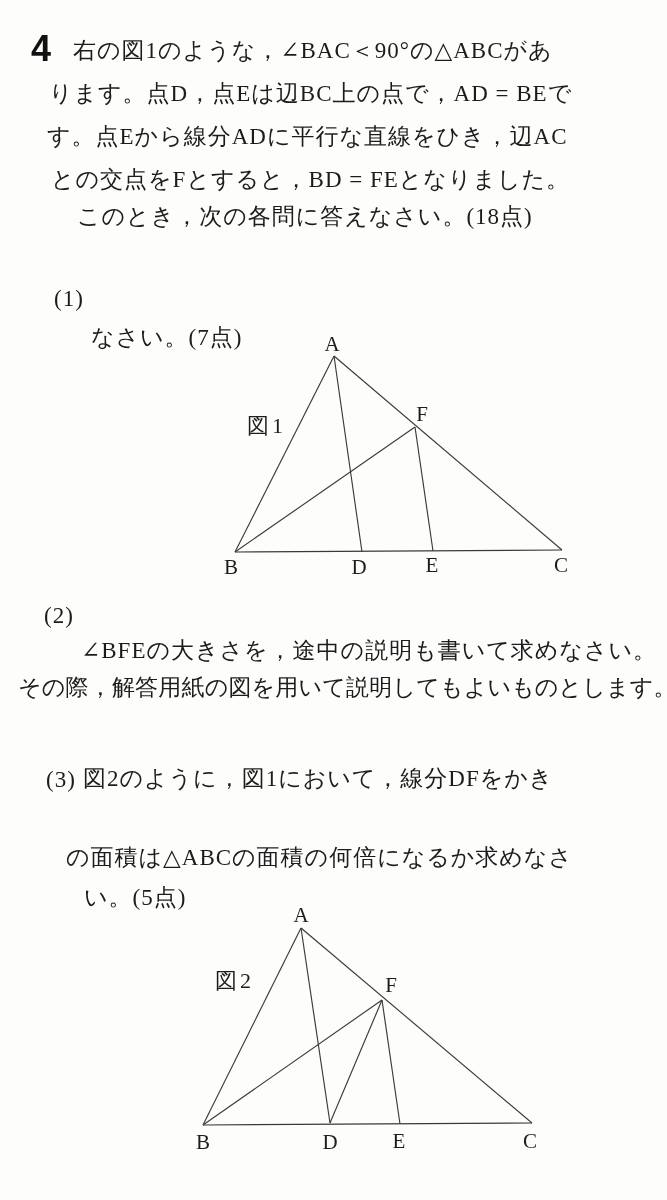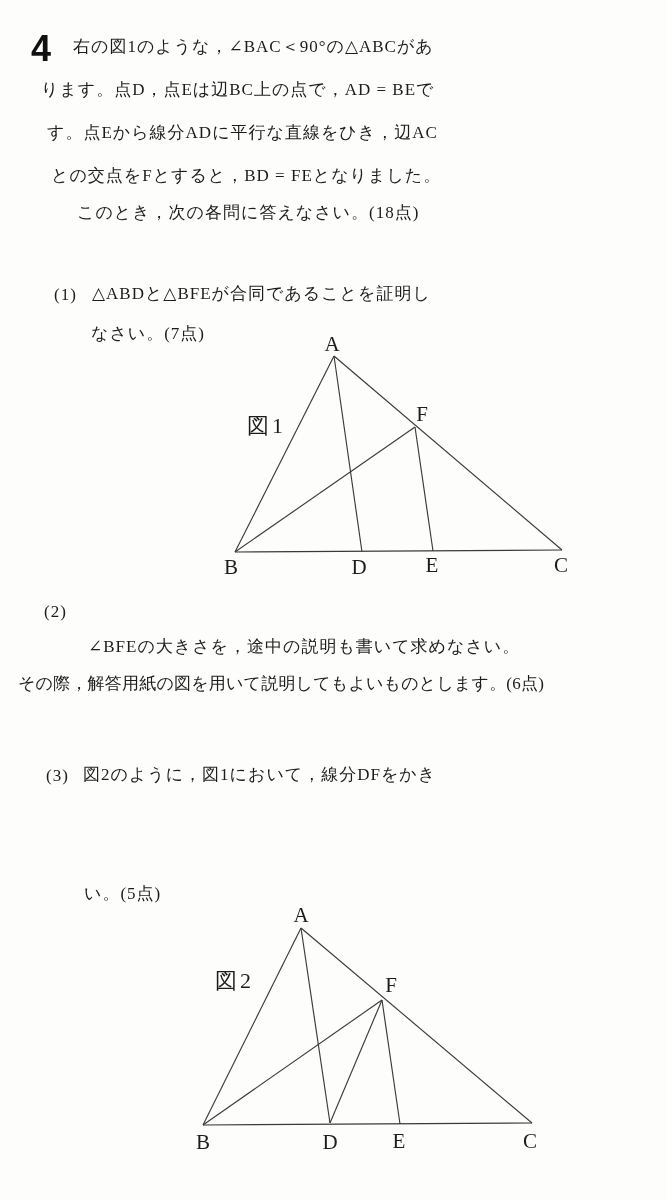--- a/index.html
+++ b/index.html
@@ -7,21 +7,21 @@
     position:relative;
     width:667px; height:1200px;
     background:#fdfdfc;
     overflow:hidden;
     font-family:"Liberation Serif","DejaVu Serif",serif;
     color:#1c1c1c;
   }
   .tl {
     position:absolute;
     white-space:nowrap;
-    font-size:17px;
+    font-size:23px;
     line-height:1.2;
     letter-spacing:1px;
     color:#1c1c1c;
   }
   .pnum {
     position:absolute;
     font-family:"Liberation Sans","DejaVu Sans",sans-serif;
     font-weight:bold;
     font-size:36px;
     line-height:1;
@@ -37,27 +37,26 @@
   svg.fig text.cap { font-size:22px; letter-spacing:3px; }
 </style>
 </head>
 <body>
 
 <div class="page">
 
   <div class="pnum" style="left:31px; top:31px">4</div>
 
   <div class="tl" style="left:73px; top:37px">右の図1のような，∠BAC＜90°の△ABCがあ</div>
-  <div class="tl" style="left:41px; top:80px">ります。点D，点Eは辺BC上の点で，AD = BEで</div>
+  <div class="tl" style="left:49px; top:80px">ります。点D，点Eは辺BC上の点で，AD = BEで</div>
   <div class="tl" style="left:47px; top:123px">す。点Eから線分ADに平行な直線をひき，辺AC</div>
   <div class="tl" style="left:51px; top:166px">との交点をFとすると，BD = FEとなりました。</div>
   <div class="tl" style="left:77px; top:203px">このとき，次の各問に答えなさい。(18点)</div>
 
   <div class="tl" style="left:54px; top:285px">(1)</div>
-  <div class="tl" style="left:92px; top:284px">△ABDと△BFEが合同であることを証明し</div>
   <div class="tl" style="left:91px; top:324px">なさい。(7点)</div>
 
   <svg class="fig" style="left:195px; top:333px" width="410" height="252" viewBox="0 0 410 252">
     <g fill="none">
       <line x1="40" y1="219" x2="139" y2="23"></line>
       <line x1="139" y1="23" x2="367" y2="217"></line>
       <line x1="40" y1="219" x2="367" y2="217"></line>
       <line x1="139" y1="23" x2="167" y2="219"></line>
       <line x1="40" y1="219" x2="220" y2="94"></line>
       <line x1="238" y1="218" x2="220" y2="94"></line>
@@ -65,25 +64,26 @@
     <text class="cap" x="52" y="100">図1</text>
     <text x="137" y="18" text-anchor="middle">A</text>
     <text x="36" y="241" text-anchor="middle">B</text>
     <text x="366" y="239" text-anchor="middle">C</text>
     <text x="164" y="241" text-anchor="middle">D</text>
     <text x="237" y="239" text-anchor="middle">E</text>
     <text x="227" y="88" text-anchor="middle">F</text>
   </svg>
 
   <div class="tl" style="left:44px; top:602px">(2)</div>
-  <div class="tl" style="left:88px; top:637px">∠BFEの大きさを，途中の説明も書いて求めなさい。</div>
+  <div class="tl" style="left:81px; top:637px">∠BFEの大きさを，途中の説明も書いて求めなさい。</div>
   <div class="tl" style="left:18px; top:674px; letter-spacing:0.2px">その際，解答用紙の図を用いて説明してもよいものとします。(6点)</div>
 
   <div class="tl" style="left:46px; top:766px">(3)</div>
   <div class="tl" style="left:83px; top:765px">図2のように，図1において，線分DFをかき</div>
+  <div class="tl" style="left:66px; top:844px">の面積は△ABCの面積の何倍になるか求めなさ</div>
   <div class="tl" style="left:84px; top:884px">い。(5点)</div>
 
   <svg class="fig" style="left:125px; top:908px" width="460" height="262" viewBox="0 0 460 262">
     <g fill="none">
       <line x1="78" y1="217" x2="176" y2="20"></line>
       <line x1="176" y1="20" x2="407" y2="215"></line>
       <line x1="78" y1="217" x2="407" y2="215"></line>
       <line x1="176" y1="20" x2="205" y2="215"></line>
       <line x1="78" y1="217" x2="257" y2="92"></line>
       <line x1="275" y1="216" x2="257" y2="92"></line>

